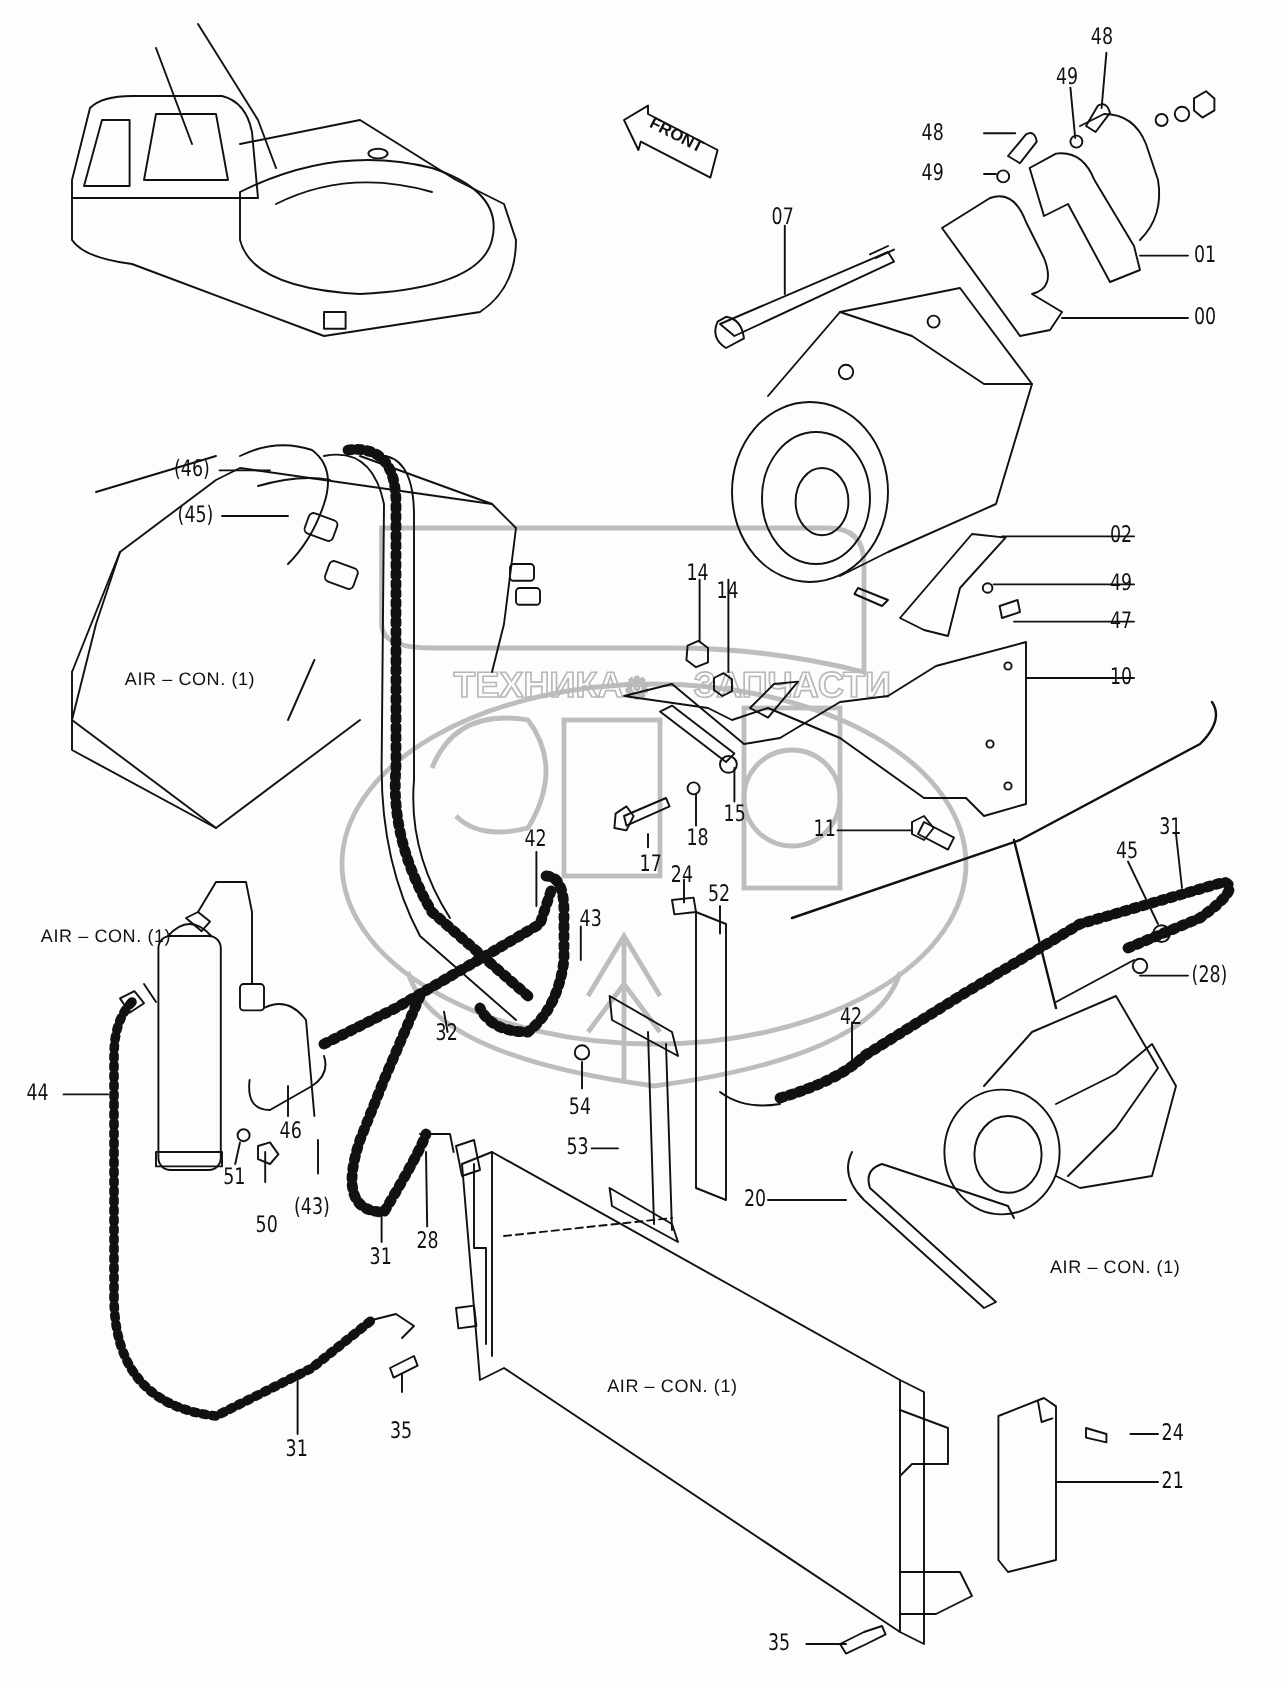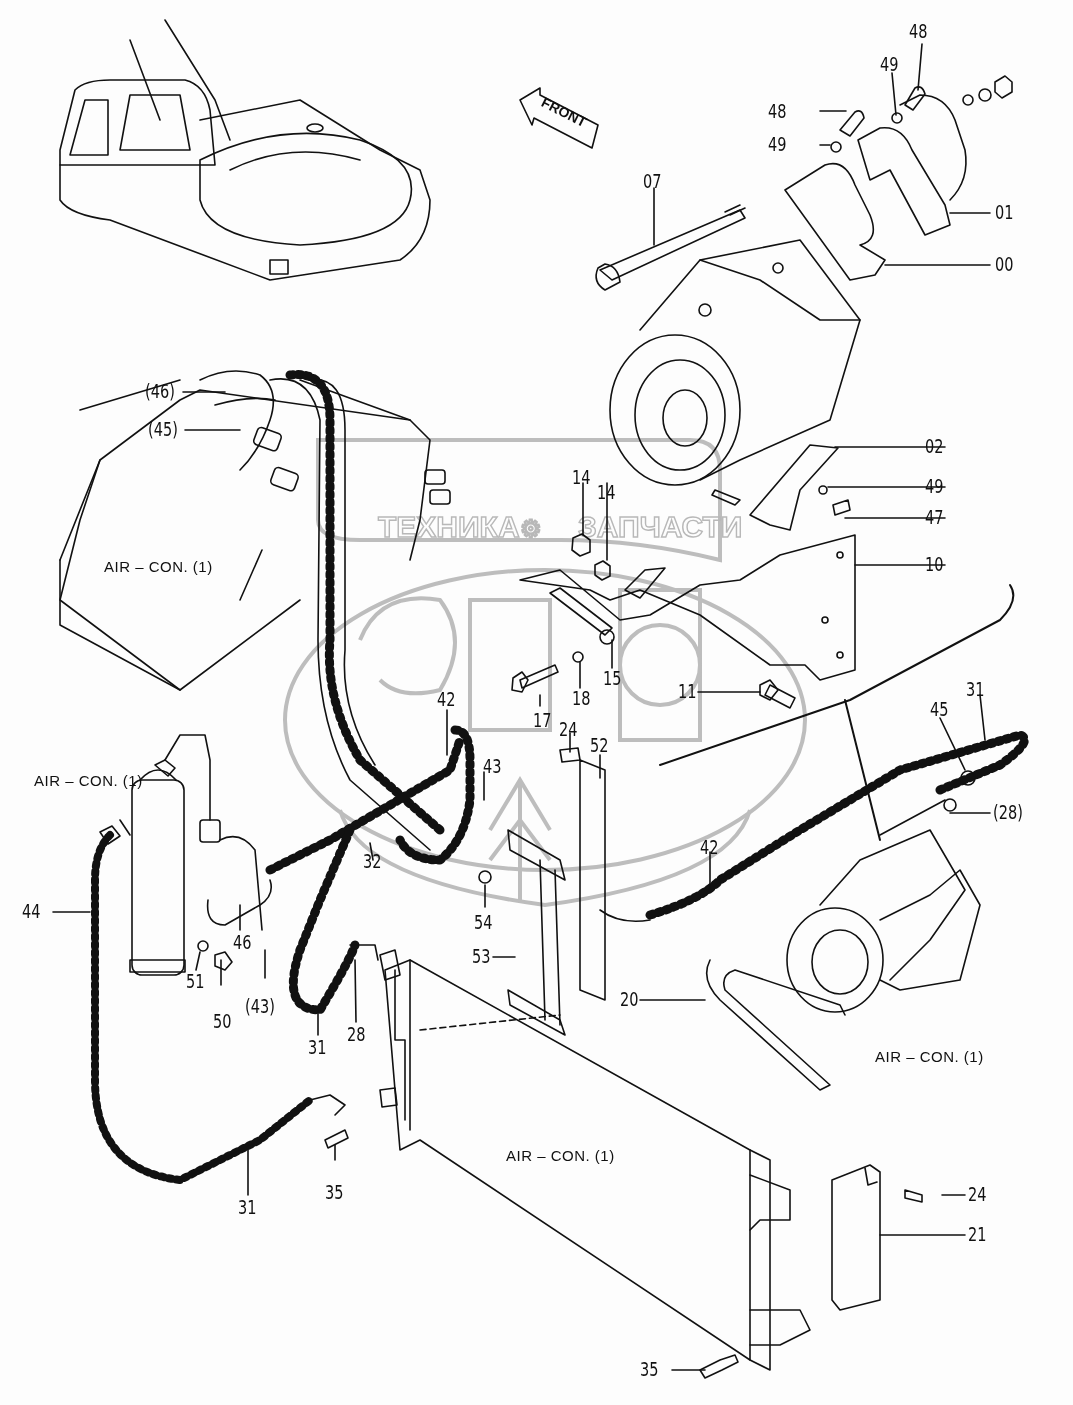--- a/index.html
+++ b/index.html
@@ -1,20 +1,20 @@
 <!DOCTYPE html>
 <html><head>
 <meta charset="utf-8">
 <style>
   html,body{margin:0;padding:0;background:#fdfdfd;}
   #canvas{position:relative;width:1073px;height:1405px;overflow:hidden;background:#fdfdfd;font-family:"Liberation Sans",sans-serif;}
   svg.art{position:absolute;left:0;top:0;}
   .lbl{position:absolute;font-family:"DejaVu Sans Condensed","DejaVu Sans",sans-serif;font-size:19px;color:#111;line-height:1;white-space:nowrap;transform:scaleX(0.85);transform-origin:left top;}
   .note{position:absolute;font-family:"Liberation Sans",sans-serif;font-size:15px;color:#111;white-space:nowrap;letter-spacing:0.5px;}
-  .wm{position:absolute;font-family:"Liberation Sans",sans-serif;color:transparent;-webkit-text-stroke:1.4px #b8b8b8;font-weight:bold;}
+  .wm{position:absolute;font-family:"Liberation Sans",sans-serif;color:transparent;-webkit-text-stroke:1.4px #b8b8b8;font-weight:bold;margin-top:45px;}
   .front{position:absolute;font-family:"Liberation Sans",sans-serif;font-weight:bold;font-size:14px;color:#111;transform:rotate(27deg);}
 </style>
 </head>
 <body>
 
 <div id="canvas">
 
   <svg class="art" width="1073" height="1405">
     <g fill="none" stroke="#bdbdbd" stroke-width="4">
       <path d="M318 440 L690 440 Q720 440 720 470 L720 560 Q640 540 560 540 L360 540 Q318 540 318 520 Z"></path>

